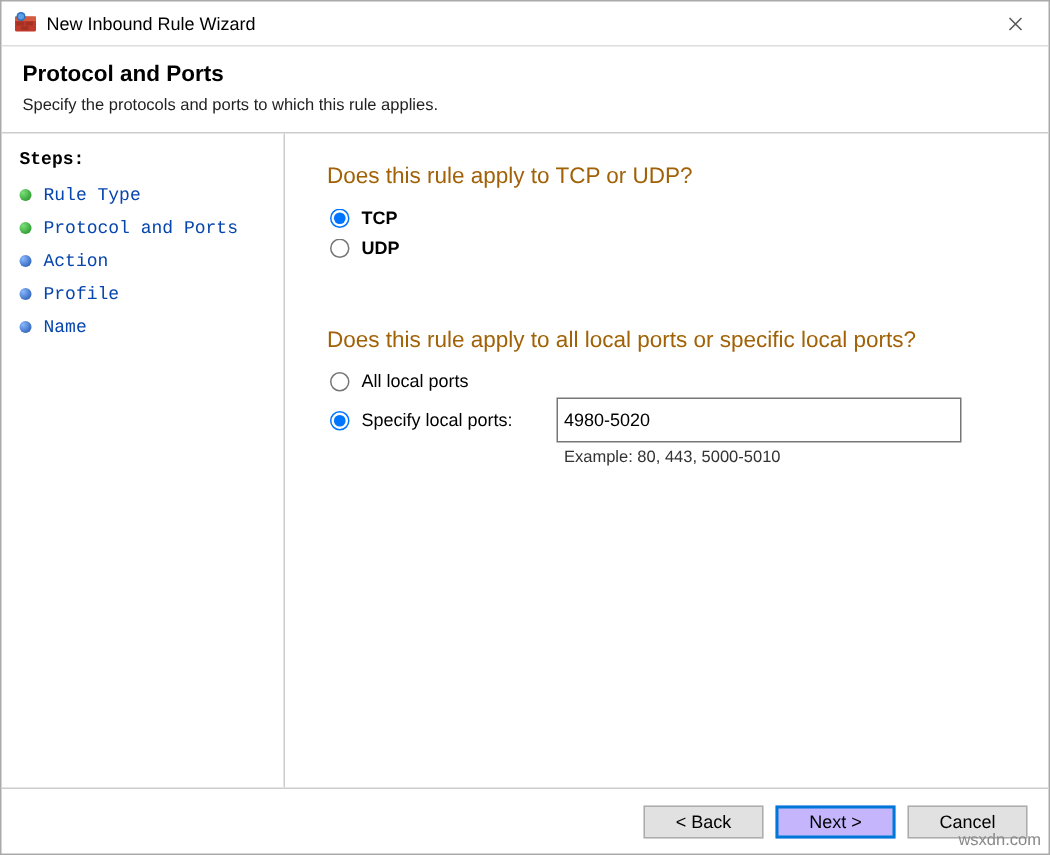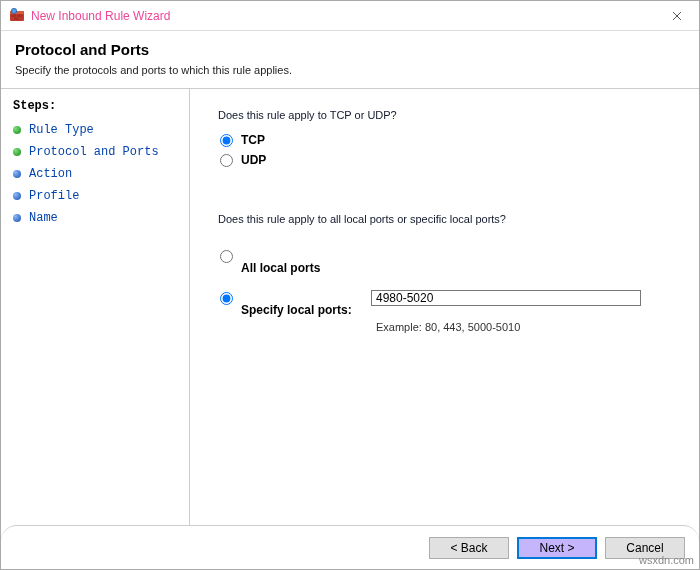--- a/index.html
+++ b/index.html
@@ -1,47 +1,47 @@
 <!DOCTYPE html>
 <html><head>
 <meta charset="utf-8">
 <style>
 * { box-sizing: border-box; margin: 0; padding: 0; }
 body { font-family: "Segoe UI", Tahoma, sans-serif; font-size: 12px; background: #fff; color: #000; width: 700px; height: 570px; overflow: hidden; position: relative; }
 .window { width: 700px; height: 570px; border: 1px solid #aaa; background: #fff; display: flex; flex-direction: column; }
 .titlebar { height: 30px; display: flex; align-items: center; padding: 0 0 0 8px; border-bottom: 1px solid #ddd; }
 .titlebar .app-icon { width: 16px; height: 16px; margin-right: 6px; }
-.titlebar .title { color: #ec4899; flex: 1; }
+.titlebar .title { color: #000000; flex: 1; }
 .titlebar .close { width: 45px; height: 100%; display: flex; align-items: center; justify-content: center; color: #555; font-size: 14px; }
 .header { padding: 10px 14px 12px 14px; }
 .header h1 { font-size: 15px; font-weight: bold; margin-bottom: 6px; }
 .header .subtitle { font-size: 11px; color: #222; }
 .divider { height: 1px; background: #ccc; margin: 0; }
 .body { flex: 1; display: flex; overflow: hidden; }
 .sidebar { width: 188px; padding: 10px 12px; font-family: Liberation Mono, monospace; }
 .sidebar .steps-label { font-weight: bold; font-size: 12px; color: #000; margin-bottom: 6px; }
 .step { display: flex; align-items: center; padding: 4px 0; cursor: pointer; }
 .step .bullet { width: 8px; height: 8px; border-radius: 50%; margin-right: 8px; }
 .step .bullet.green { background: radial-gradient(circle at 30% 30%, #7be07b, #1a8a1a); }
 .step .bullet.blue { background: radial-gradient(circle at 30% 30%, #8ab8ff, #1a4fa8); }
 .step a { color: #0645ad; text-decoration: none; font-size: 12px; }
 .vdiv { width: 1px; background: #ccc; }
 .main { flex: 1; padding: 20px 28px 10px 28px; display: flex; flex-direction: column; }
-.question { font-size: 11px; color: #0f172a; margin-bottom: 12px; }
+.question { font-size: 15px; color: #a16207; margin-bottom: 12px; }
 .radio-row { display: flex; align-items: center; margin-bottom: 6px; margin-left: 2px; }
 .radio-row input { margin-right: 8px; }
 .radio-row label { font-size: 12px; }
 .radio-row label.bold { font-weight: bold; }
 .gap { height: 40px; }
 .ports-row { display: flex; align-items: center; margin-bottom: 4px; margin-left: 2px; }
 .ports-row input[type="radio"] { margin-right: 8px; }
-.ports-row label { font-size: 12px; font-weight: bold; min-width: 130px; margin-top: 24px; }
-.ports-row input[type="text"] { flex: 1; height: 16px; padding: 1px 4px; border: 1px solid #777; font-size: 12px; font-family: inherit; max-width: 270px; }
+.ports-row label { font-size: 12px; font-weight: normal; min-width: 130px; }
+.ports-row input[type="text"] { flex: 1; height: 30px; padding: 1px 4px; border: 1px solid #777; font-size: 12px; font-family: inherit; max-width: 270px; }
 .example { font-size: 11px; color: #333; margin-left: 158px; }
-.footer { height: 44px; border-top: 1px solid #ccc; display: flex; align-items: center; justify-content: flex-end; padding: 0 14px; gap: 8px; border-radius: 16px; }
+.footer { height: 44px; border-top: 1px solid #ccc; display: flex; align-items: center; justify-content: flex-end; padding: 0 14px; gap: 8px; }
 .btn { min-width: 80px; height: 22px; font-size: 12px; background: #e1e1e1; border: 1px solid #adadad; cursor: pointer; padding: 0 10px; }
 .btn.primary { border: 2px solid #0078d7; background: #c4b5fd; }
 .watermark { position: absolute; bottom: 4px; right: 6px; font-size: 11px; color: #888; z-index: 10; }
 </style>
 </head>
 <body>
 
 <div class="window">
   <div class="titlebar">
     <span class="app-icon">

